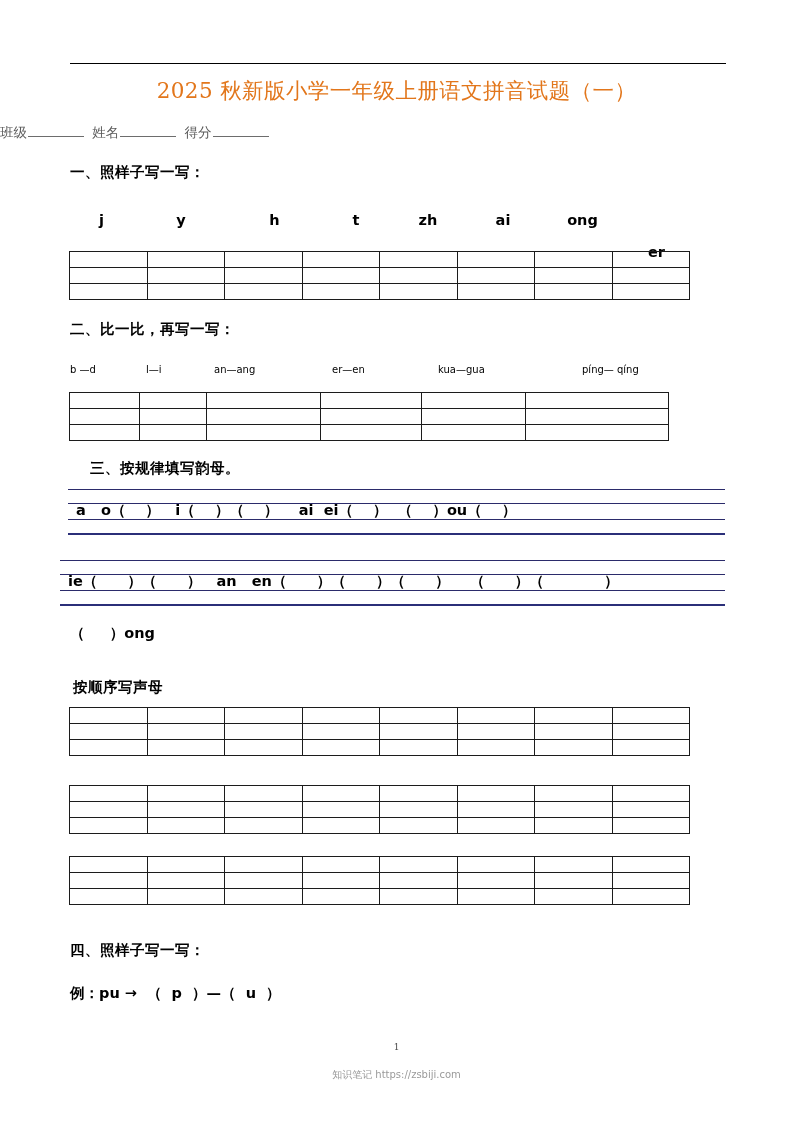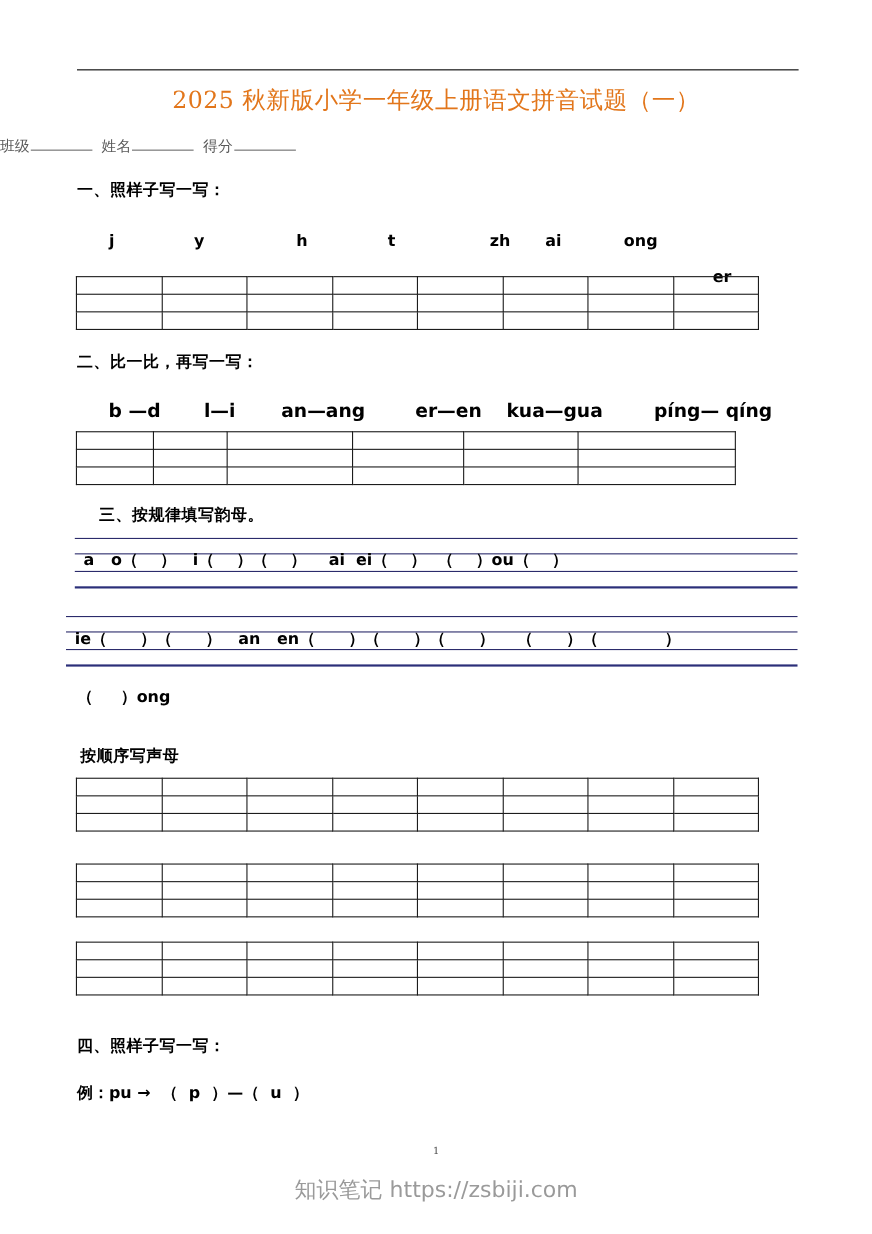--- a/index.html
+++ b/index.html
@@ -86,25 +86,24 @@
     font-size: 14.5px;
   }
   .letter-row > span {
     text-align: center;
     white-space: nowrap;
   }
 
   .pair-row {
     position: absolute;
     display: flex;
-    font-weight: bold;
-    font-family: "DejaVu Sans", sans-serif;
-    font-size: 17px;
-    white-space: nowrap;
-    text-align: right;
+    font-weight: normal;
+    font-family: "DejaVu Sans", sans-serif;
+    font-size: 10px;
+    white-space: nowrap;
   }
 
   
   .grid {
     position: absolute;
     border-collapse: collapse;
     table-layout: fixed;
   }
   .grid td {
     border: 1px solid #1c1c1c;
@@ -158,21 +157,21 @@
     font-size: 9px;
     color: #4a4a4a;
     font-family: "DejaVu Serif", serif;
   }
   .watermark {
     position: absolute;
     left: 0;
     top: 1068px;
     width: 793px;
     text-align: center;
-    font-size: 20px;
+    font-size: 10px;
     color: #9a9a9a;
     font-family: "DejaVu Sans", sans-serif;
     white-space: nowrap;
   }
 </style>
 </head>
 <body>
 
 <div class="page">
 
@@ -186,21 +185,21 @@
     <span>得分</span><span class="u"></span>
   </div>
 
   <div class="sec-head" style="left:70px; top:163px;">一、照样子写一写：</div>
 
   <div class="letter-row" style="left:70px; top:212px; width:620px;">
     <span style="width:63px;">j</span>
     <span style="width:96px;">y</span>
     <span style="width:91px;">h</span>
     <span style="width:72px;">t</span>
-    <span style="width:72px;text-align:right;">zh</span>
+    <span style="width:72px;">zh</span>
     <span style="width:78px;">ai</span>
     <span style="width:81px;">ong</span>
     <span style="width:67px;margin-top:32px;">er</span>
   </div>
 
   <table class="grid" style="left:69px; top:251px; width:621px;">
     <tbody>
         <tr>
       <td></td>
           <td></td>

